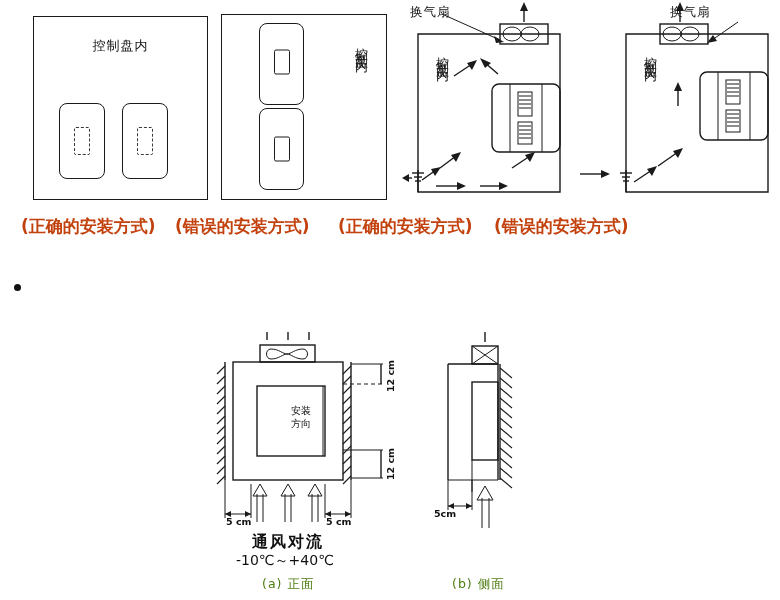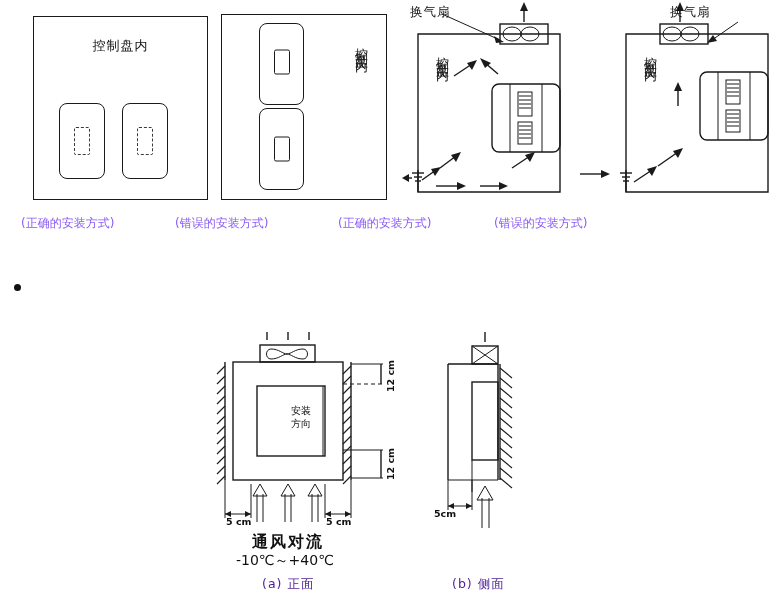--- a/index.html
+++ b/index.html
@@ -53,23 +53,23 @@
     border: 1.3px dashed #3a3a3a;
     border-radius: 2px;
     background: #fff;
   }
   .inv-small.solid { border-style: solid; border-color: #1a1a1a; }
 
   
   .caption-bold {
     position: absolute;
     font-family: "DejaVu Sans", "Liberation Sans", sans-serif;
-    font-weight: normal;
-    font-size: 12px;
-    color: #8b5cf6;
+    font-weight: bold;
+    font-size: 17px;
+    color: #c2410c;
     white-space: nowrap;
   }
 
   
   .bullet-dot {
     position: absolute;
     width: 7px; height: 7px;
     background: #111;
     border-radius: 50%;
   }
@@ -118,21 +118,21 @@
     position: absolute;
     font-family: "DejaVu Sans", "Liberation Sans", sans-serif;
     font-size: 14px;
     color: #111;
     white-space: nowrap;
   }
   .fig-caption {
     position: absolute;
     font-family: "DejaVu Sans", "Liberation Sans", sans-serif;
     font-size: 12.5px;
-    color: #4c1d95;
+    color: #4d7c0f;
     letter-spacing: 1px;
     white-space: nowrap;
     text-align: right;
   }
 
   svg { overflow: visible; }
   .ln { stroke: #1a1a1a; stroke-width: 1.4; fill: none; }
   .ln-thin { stroke: #1a1a1a; stroke-width: 1; fill: none; }
   .ln-dash { stroke: #1a1a1a; stroke-width: 1.2; fill: none; stroke-dasharray: 4 3; }
   .hatch { stroke: #1a1a1a; stroke-width: 1.1; fill: none; }

